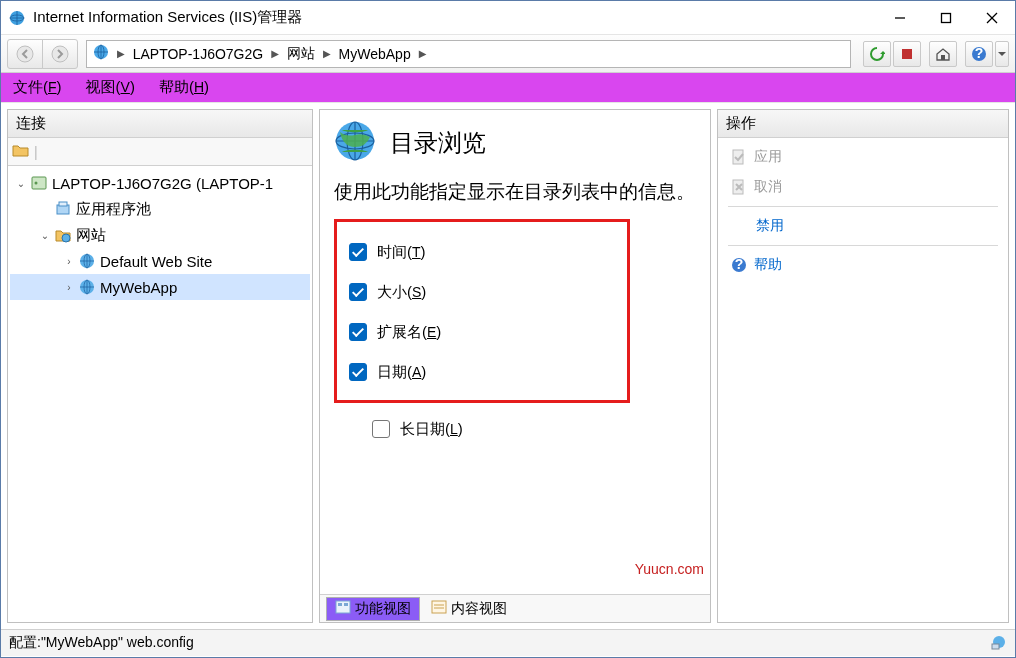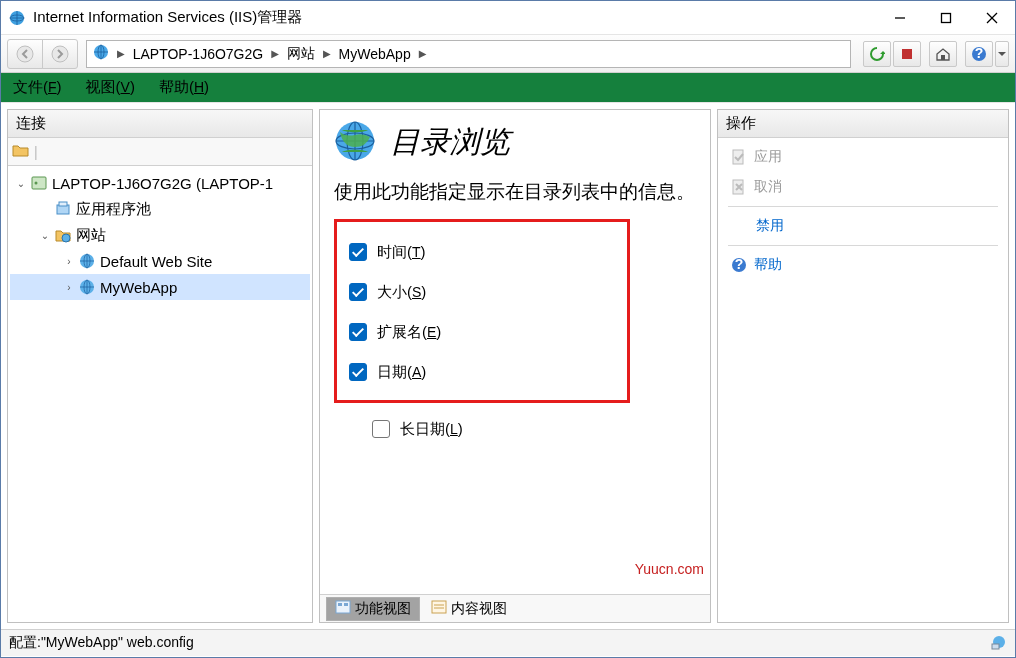--- a/index.html
+++ b/index.html
@@ -14,55 +14,55 @@
 .navbar { height: 38px; display: flex; align-items: center; background: linear-gradient(#fdfdfd,#f0f0f0); border-bottom: 1px solid #d0d0d0; padding: 0 6px; gap: 4px; }
 .navbtn { width: 40px; height: 28px; border: 1px solid #c9c9c9; border-radius: 3px; background: linear-gradient(#fefefe,#e8e8e8); display: flex; align-items: center; justify-content: center; color: #888; }
 .navbtn.back { width: 36px; height:30px; border-radius: 3px 0 0 3px; }
 .navbtn.fwd { width: 36px; height:30px; border-radius: 0 3px 3px 0; margin-left:-5px;}
 .addrbar { flex: 1; height: 28px; border: 1px solid #b5b5b5; background: #fff; display: flex; align-items: center; padding: 0 6px; margin: 0 4px; gap: 4px; }
 .addrbar .crumb { display: flex; align-items: center; color: #000; gap:2px; }
 .addrbar .sep { color: #555; padding: 0 4px; font-size:10px;}
 .toolbtn { width: 28px; height: 26px; border: 1px solid #c9c9c9; border-radius: 2px; background: linear-gradient(#fefefe,#e8e8e8); display: flex; align-items: center; justify-content: center; }
 .toolgroup { display:flex; gap:2px; margin-left:4px;}
 
-.menubar { height: 30px; display: flex; align-items: center; padding: 0 12px; gap: 24px; border-bottom: 1px solid #e5e5e5; background:#15803d;}
+.menubar { height: 30px; display: flex; align-items: center; padding: 0 12px; gap: 24px; border-bottom: 1px solid #e5e5e5; background:#d946ef;}
 .menubar .menuitem { color: #000; font-size:15px;}
 .menubar .menuitem u { text-decoration: underline; }
 
 .workarea { display: flex; height: calc(100% - 34px - 38px - 30px - 28px); }
 
 .panel-header { height: 28px; background: linear-gradient(#f7f7f7,#e8e8e8); border-bottom: 1px solid #d0d0d0; display: flex; align-items: center; padding: 0 8px; font-size: 15px; }
 
 .connections { width: 306px; border-right: 1px solid #d0d0d0; display: flex; flex-direction: column; margin:6px 0 6px 6px; border:1px solid #c0c0c0;}
 .conn-toolbar { height: 28px; border-bottom: 1px solid #d0d0d0; padding: 2px 4px; background:#f8f8f8; display:flex; align-items:center;}
 .tree { flex: 1; overflow: auto; padding: 4px 2px; background:#fff;}
 .tree-node { display: flex; align-items: center; height: 26px; cursor: default; white-space: nowrap;}
 .tree-node.selected { background: #d0e4ff; }
 .tree-toggle { width: 14px; text-align: center; color: #595959; font-size: 10px; display:inline-block;}
 .tree-icon { width: 18px; height: 16px; display: inline-flex; align-items:center; justify-content:center; margin: 0 4px 0 2px; }
 .tree-label { font-size: 15px; }
 .indent-0{padding-left:4px;} .indent-1{padding-left:28px;} .indent-2{padding-left:52px;}
 
 .center { flex: 1; margin:6px; border:1px solid #c0c0c0; display:flex; flex-direction:column; background:#fff;}
 .center-body { flex:1; padding: 10px 14px; position:relative; overflow:hidden;}
 .feature-head { display:flex; align-items:center; gap:14px; margin-bottom:14px;}
-.feature-head h1 { font-size: 30px; font-weight:400;font-style:italic;}
+.feature-head h1 { font-size: 24px; font-weight:400;}
 .feature-desc { font-size:19px; margin-bottom:14px;}
 .highlight-box { border: 3px solid #e51c1c; padding: 10px 6px 8px 6px; width: 296px; }
 .opt-row { display:flex; align-items:center; height:40px; gap:10px; padding-left:6px;}
 .opt-row.outside{ margin-top:6px; width:296px; padding-left:18px;text-align:right;}
 .cbx { width:18px; height:18px; border:1px solid #767676; border-radius:3px; display:flex; align-items:center; justify-content:center; background:#fff;}
 .cbx.checked { background:#0067c0; border-color:#0067c0;}
 .cbx.checked::after{ content:""; width:4px; height:9px; border:solid #fff; border-width:0 2px 2px 0; transform:rotate(45deg) translate(-1px,-1px);}
 .opt-label{ font-size:15px;}
 .opt-label u{text-decoration:underline;}
 
 .view-tabs { height:28px; border-top:1px solid #d0d0d0; display:flex; align-items:center; padding:0 6px; gap:2px; background:#f8f8f8;}
 .view-tab { display:flex; align-items:center; gap:4px; padding:2px 8px; border:1px solid transparent; font-size:14px;}
-.view-tab.active { border:1px solid #b0b0b0; background:#a3a3a3;}
+.view-tab.active { border:1px solid #b0b0b0; background:#8b5cf6;}
 
 .actions { width: 292px; margin:6px 6px 6px 0; border:1px solid #c0c0c0; display:flex; flex-direction:column; background:#fff;}
 .actions-body { flex:1; padding:4px 0;}
 .action-item { display:flex; align-items:center; gap:6px; padding:6px 12px; font-size:15px;}
 .action-item.disabled{ color:#9a9a9a;}
 .action-item.link{ color:#0066cc;}
 .action-sep{ height:1px; background:#d8d8d8; margin:4px 10px;}
 .action-icon{width:18px;height:16px;display:inline-flex;align-items:center;justify-content:center;}
 
 .statusbar { height: 27px; border-top: 1px solid #d0d0d0; display: flex; align-items: center; padding: 0 8px; background:#f4f4f4; font-size:14px; justify-content:space-between;}

